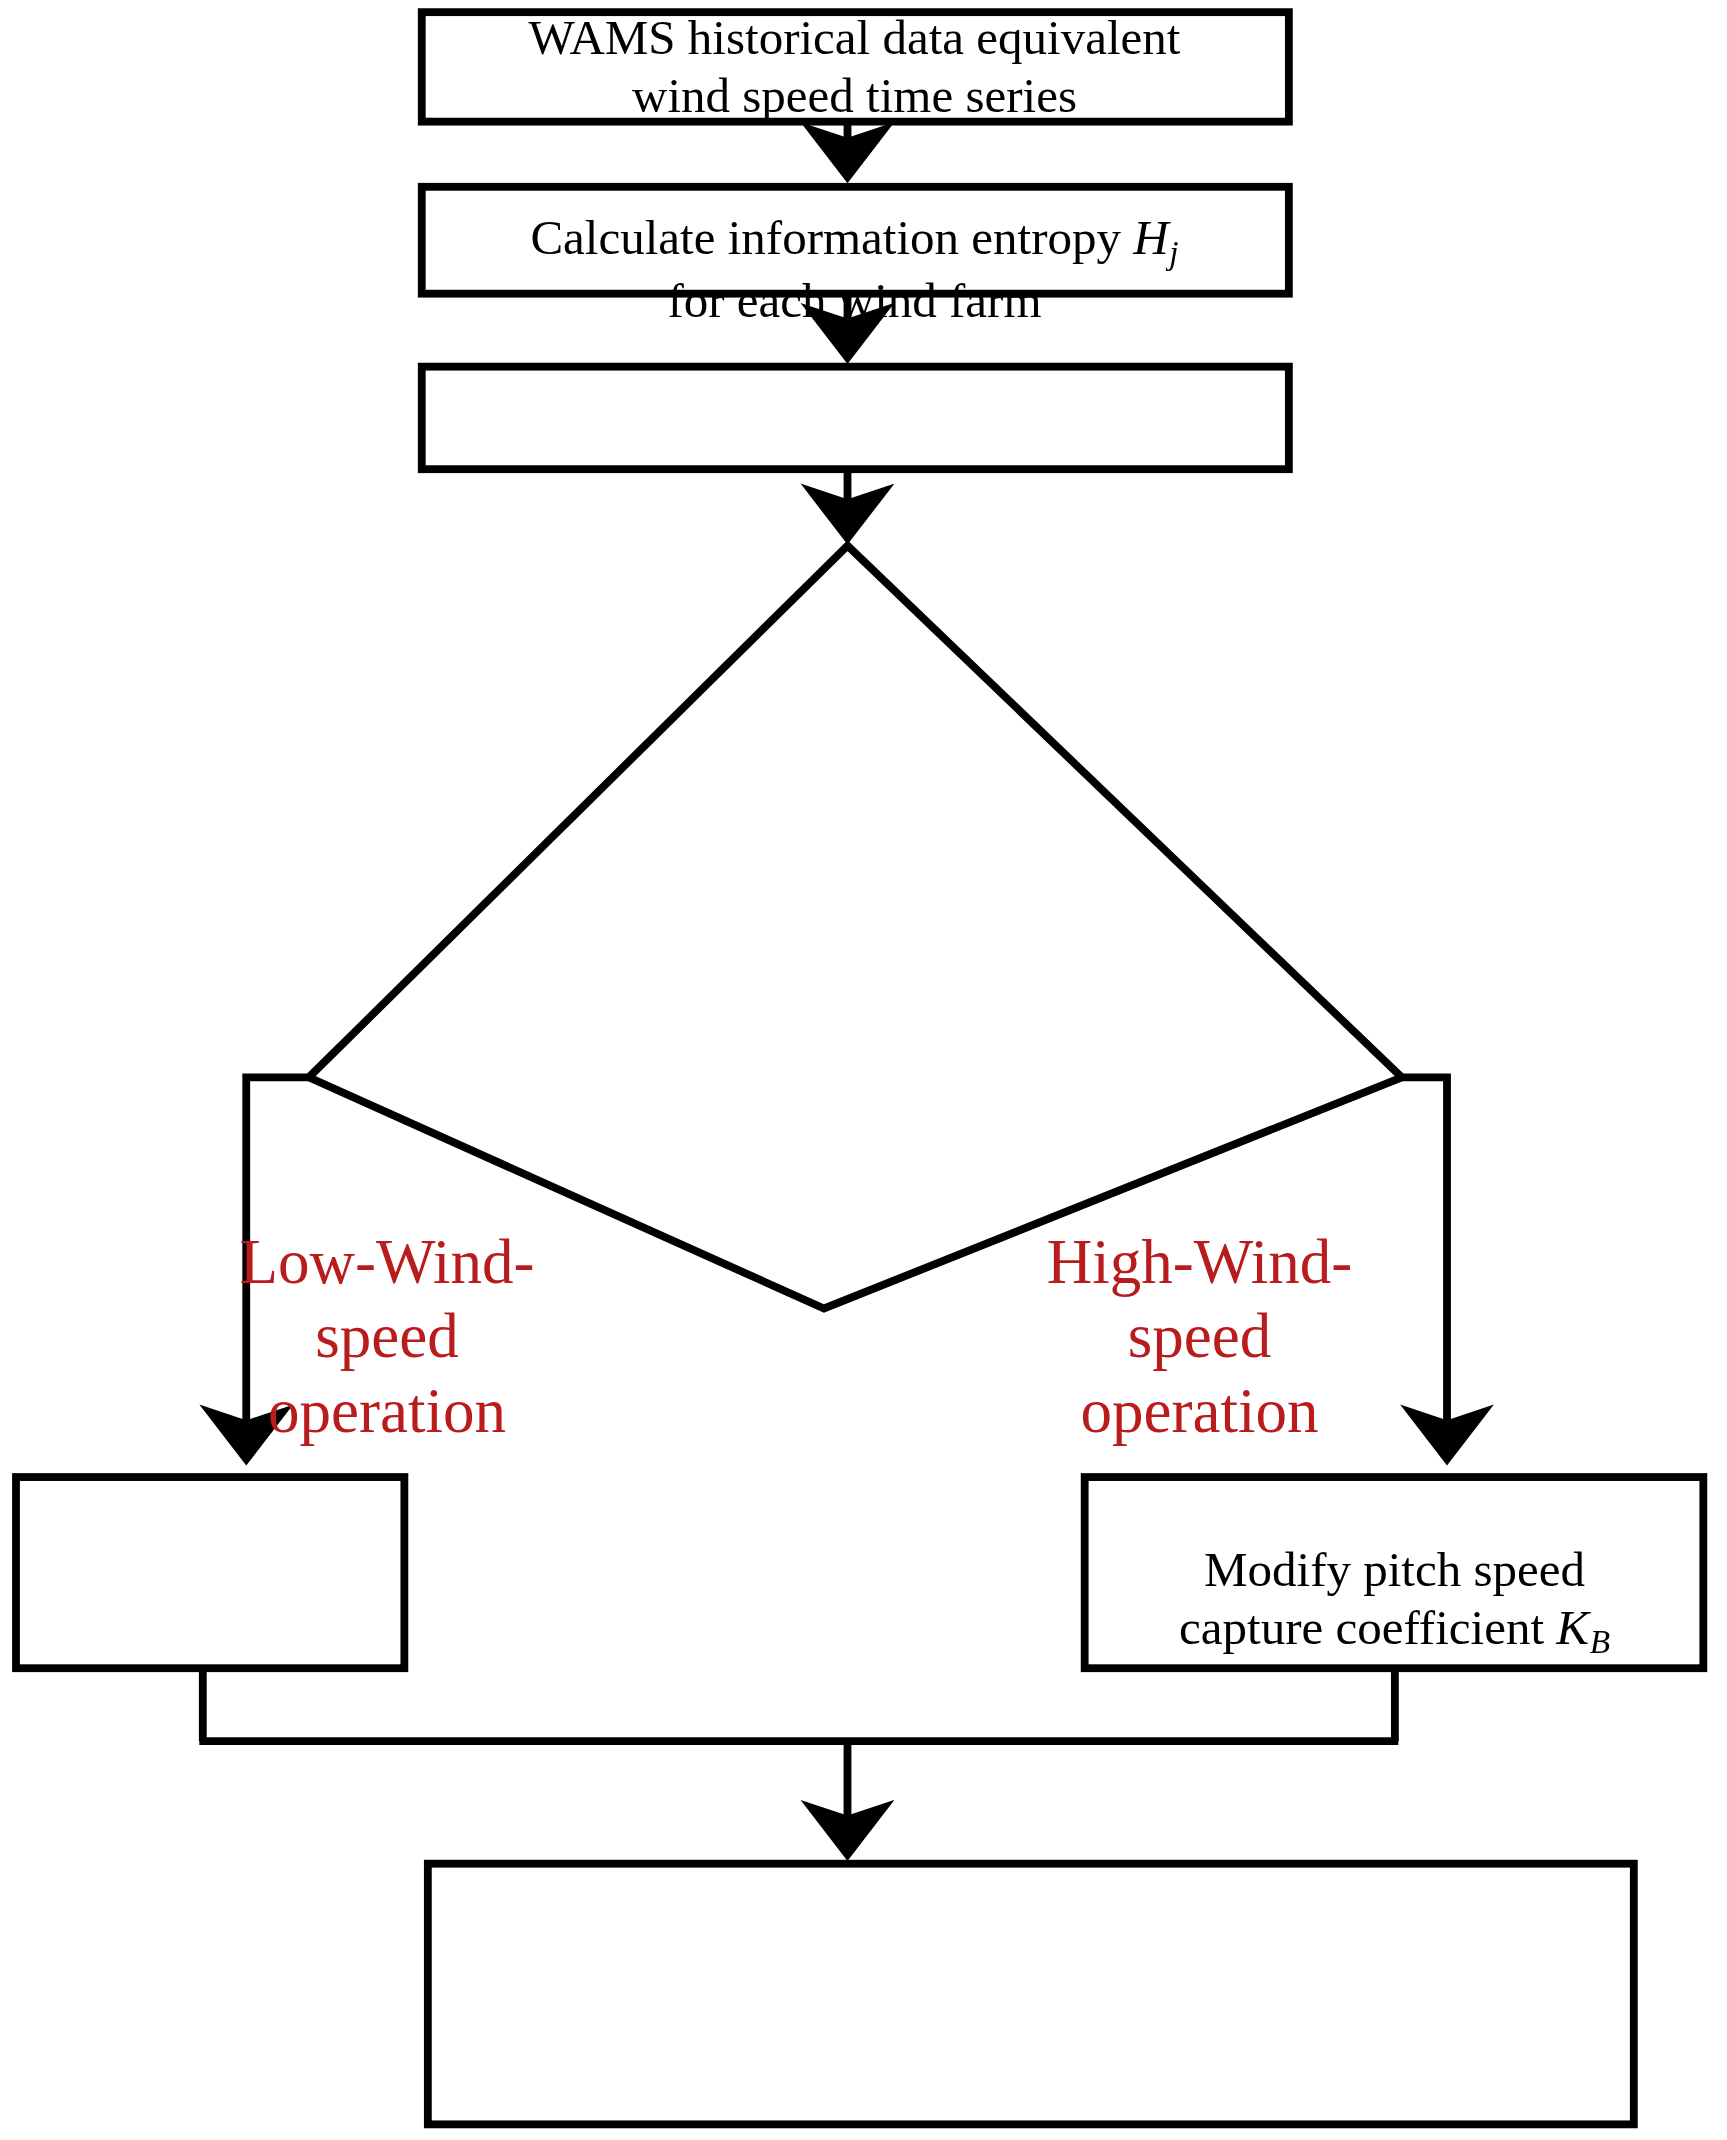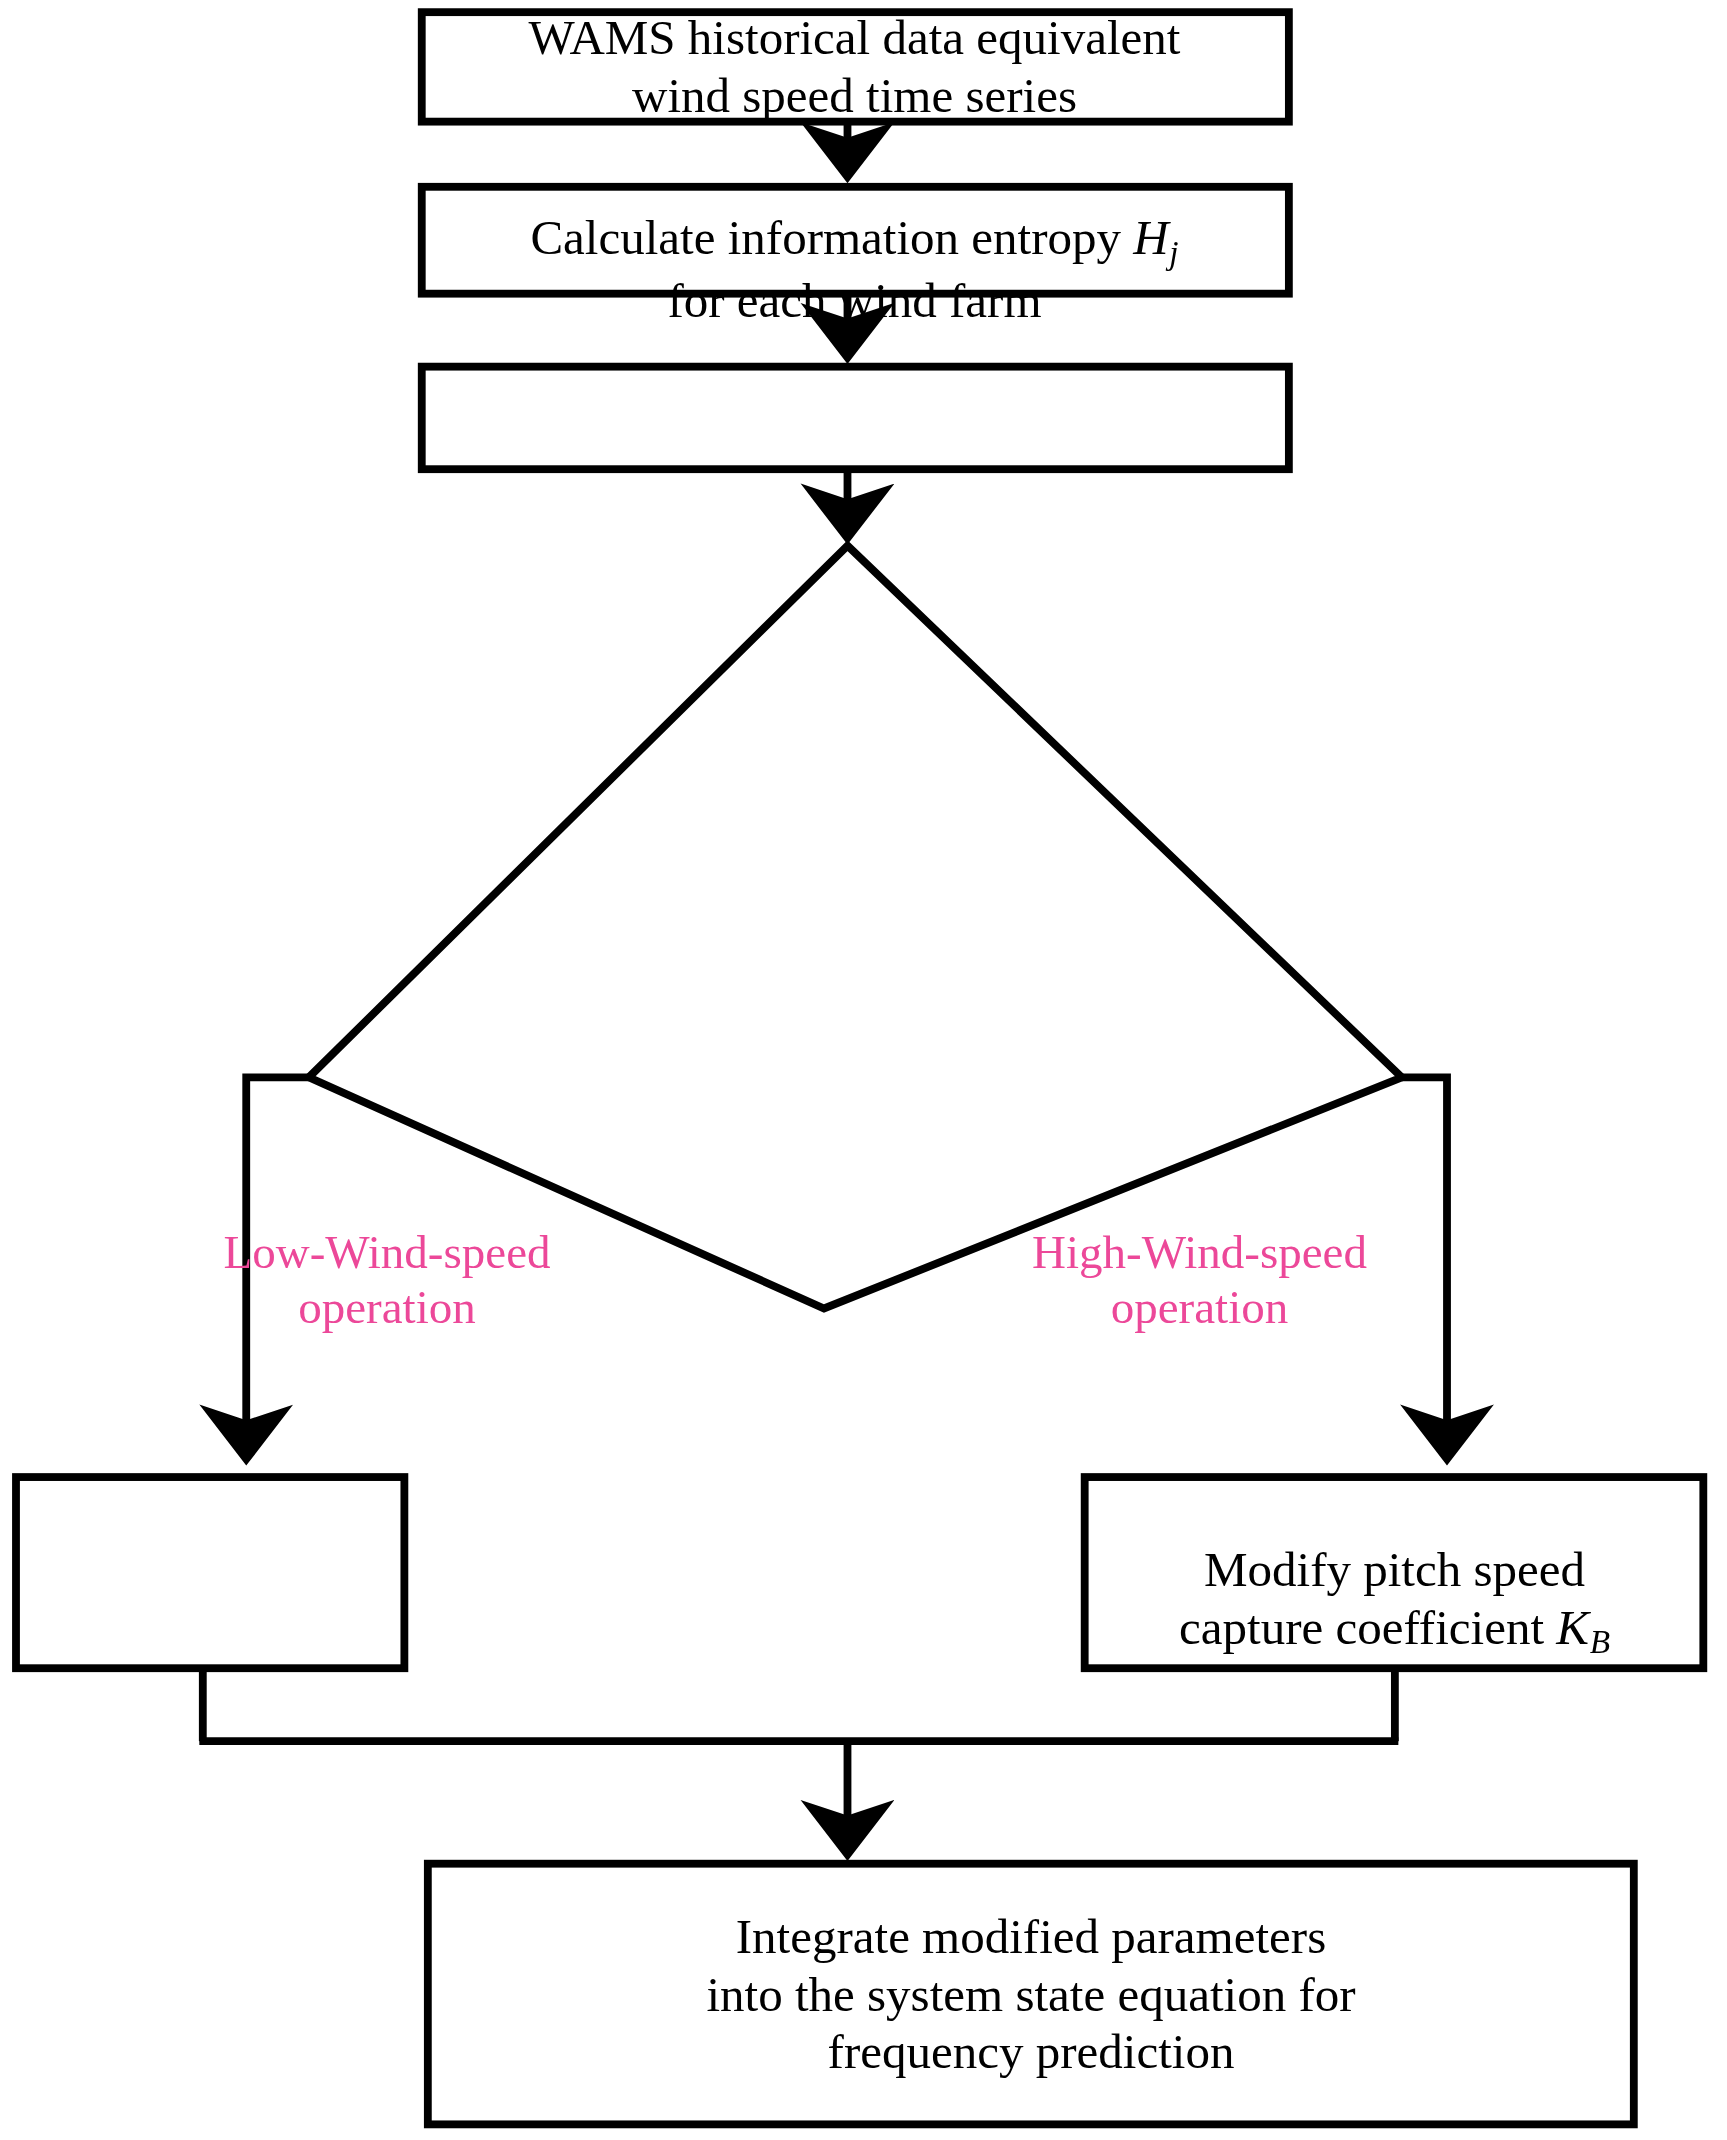--- a/index.html
+++ b/index.html
@@ -33,22 +33,22 @@
     line-height: 1.18;
     font-size: 49px;
     color: #000000;
     white-space: pre-line;
     pointer-events: none;
   }
   .edge-label {
     position: absolute;
     text-align: center;
     line-height: 1.18;
-    font-size: 47px;
-    color: #ec4899;
+    font-size: 63px;
+    color: #b91c1c;
     white-space: pre-line;
   }
   .mvar {
     font-style: italic;
   }
   .msub {
     font-style: italic;
     font-size: 0.68em;
     vertical-align: -0.28em;
     padding-left: 0.02em;
@@ -121,23 +121,20 @@
 
 
 
   <div class="node-text" id="node-kb-box">
     <span>
       <span style="white-space:pre-line">Modify pitch speed
 capture coefficient </span><span class="mvar">K</span><span class="msub">B</span>
     </span>
   </div>
 
-  <div class="node-text" id="node-final-box">Integrate modified parameters
-into the system state equation for
-frequency prediction</div>
 
   <div class="edge-label" id="label-low-wind">Low-Wind-speed
 operation</div>
 
   <div class="edge-label" id="label-high-wind">High-Wind-speed
 operation</div>
 
 </div>
 
 

